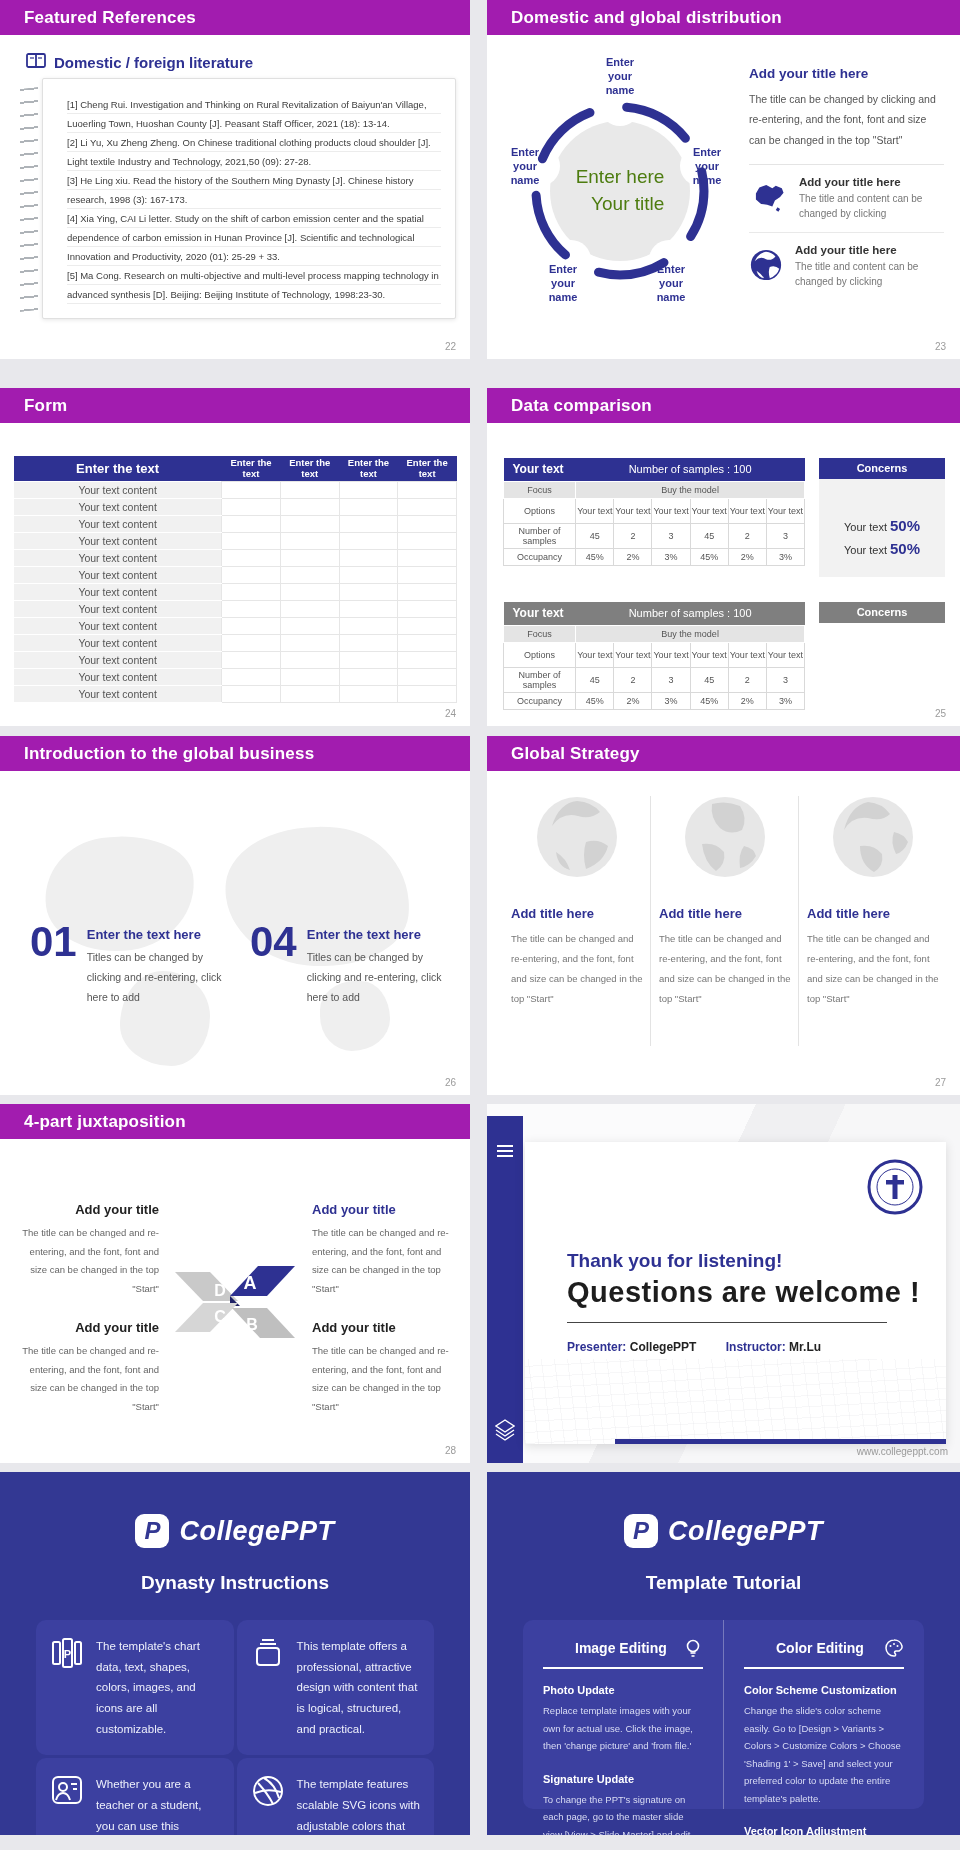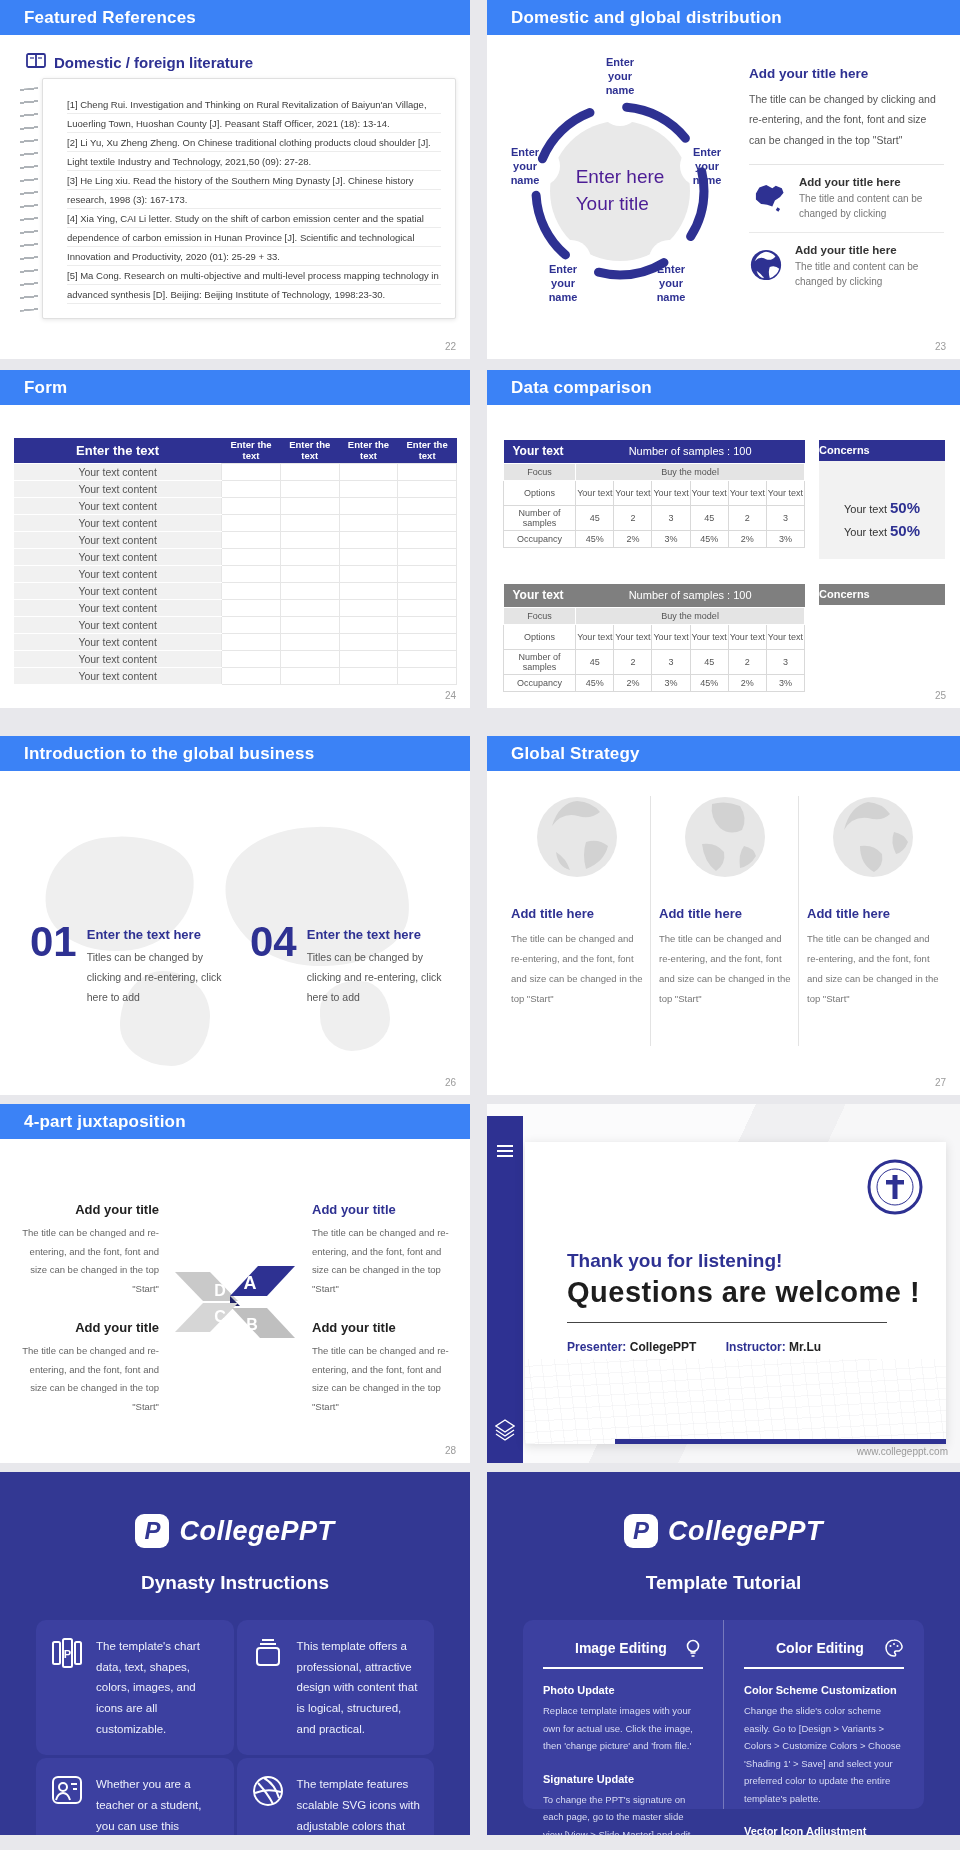--- a/index.html
+++ b/index.html
@@ -3,46 +3,46 @@
 <meta charset="utf-8">
 <style>
   * { margin:0; padding:0; box-sizing:border-box; }
   html,body { width:960px; }
   body { height:1850px; background:#e8e8ec; font-family:"Liberation Sans",sans-serif; position:relative; }
 
   .slide { position:absolute; background:#fff; overflow:hidden; }
   .col-l { left:0; width:470px; }
   .col-r { left:487px; width:473px; }
   .row1 { top:0; height:359px; }
-  .row2 { top:370px; height:338px; }
+  .row2 { top:388px; height:338px; }
   .row3 { top:736px; height:359px; }
   .row4 { top:1104px; height:359px; }
   .row5 { top:1472px; height:363px; }
 
-  .slide-header { height:35px; background:#3b82f6; color:#fff; font-weight:bold;
+  .slide-header { height:35px; background:#a21caf; color:#fff; font-weight:bold;
     font-size:17px; line-height:35px; padding-left:24px; letter-spacing:.2px; }
   .pagenum { position:absolute; right:14px; bottom:7px; font-size:10px; color:#9b9b9b; }
 
   
   .lit-head { display:flex; align-items:center; gap:8px; margin:18px 0 0 26px; }
   .lit-title { color:#2e3192; font-weight:bold; font-size:15px; }
   .ref-box { position:absolute; left:42px; right:14px; top:78px; bottom:40px; background:#fff;
     border:1px solid #e0e0e0; border-radius:2px; box-shadow:0 1px 4px rgba(0,0,0,.10);
     padding:16px 14px 8px 24px; }
   .ref-lines { height:100%;
     background-image:repeating-linear-gradient(to bottom, transparent 0 18px, #ececec 18px 19px); }
   .ref-lines p { font-size:9.5px; color:#3d3d3d; line-height:19px; }
   .spiral { position:absolute; left:20px; top:88px; bottom:48px; width:18px;
     background:repeating-linear-gradient(to bottom, #9aa0a6 0 2px, transparent 2px 13px);
     transform:skewY(-6deg); opacity:.8; }
 
   
   .ring-wrap { position:absolute; left:18px; top:48px; width:230px; height:280px; }
   .ring-center { position:absolute; left:50%; top:51%; transform:translate(-50%,-50%);
-    text-align:left; font-size:19px; color:#4c1d95; line-height:1.45; }
+    text-align:right; font-size:19px; color:#4d7c0f; line-height:1.45; }
   .node-label { position:absolute; width:52px; text-align:center; color:#2e3192;
     font-weight:bold; font-size:11px; line-height:1.25; }
   .s23-right { position:absolute; left:262px; right:16px; top:66px; }
   .s23-h { color:#2e3192; font-weight:bold; font-size:13.5px; margin-bottom:8px; }
   .s23-p { font-size:10.5px; color:#555; line-height:1.95; }
   .s23-div { border-top:1px solid #e4e4e4; margin:14px 0 0; }
   .s23-item { display:flex; gap:12px; align-items:center; padding:11px 0;
     border-bottom:1px solid #e9e9e9; }
   .s23-item:last-child { border-bottom:none; }
   .s23-item-t { font-weight:bold; color:#333; font-size:11.5px; margin-bottom:3px; }
@@ -62,21 +62,21 @@
     table-layout:fixed; font-size:9px; color:#555; }
   .dc-table th { color:#fff; height:23px; }
   .dc-head-blue th { background:#2e3192; }
   .dc-head-gray th { background:#7f7f7f; }
   .dc-corner { text-align:left; padding-left:9px; font-size:12px; }
   .dc-samples { font-size:11px; font-weight:normal; }
   .dc-table td { border:1px solid #d9d9d9; text-align:center; height:17px; }
   .dc-sub td { background:#e4e4e4; border-color:#fff; }
   .dc-num td { height:25px; }
   .concern { position:absolute; left:332px; width:126px; }
-  .concern-head { height:21px; color:#fff; font-weight:bold; font-size:11px; text-align:left;
+  .concern-head { height:21px; color:#fff; font-weight:bold; font-size:11px; text-align:center;
     line-height:21px; }
   .concern-head.blue { background:#2e3192; } .concern-head.gray { background:#7f7f7f; }
   .concern-body { background:#f2f2f2; padding:14px 8px; text-align:center; min-height:96px; }
   .c1-line { font-size:11px; color:#333; margin:6px 0; }
   .c1-line b { color:#2e3192; font-size:15px; font-weight:bold; }
   .c2-l1 { font-size:10px; color:#333; margin:4px 0 10px; }
   .c2-l2 { font-size:9px; color:#666; line-height:1.7; text-align:left; }
 
   
   .map-blob { position:absolute; background:#efefef; }

